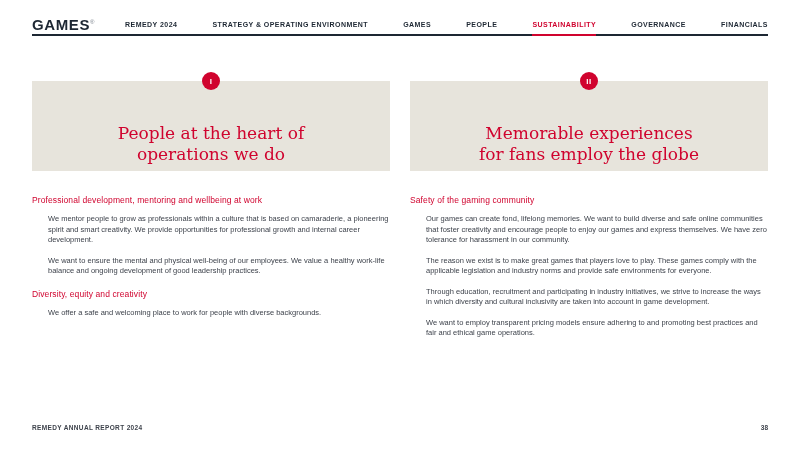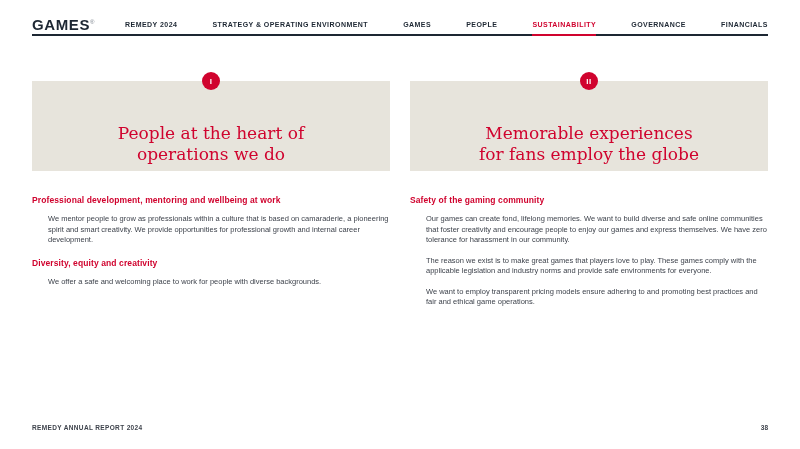--- a/index.html
+++ b/index.html
@@ -94,21 +94,21 @@
     font-size: 17px;
     line-height: 21px;
     color: #d0032e;
     font-weight: normal;
     margin-top: 36px;
   }
   .sections { margin-top: 24px; }
   .section-heading {
     color: #d0032e;
     font-size: 8.5px;
-    font-weight: bold;
+    font-weight: normal;
     letter-spacing: 0.1px;
     margin: 12px 0 9px 0;
   }
   .para {
     color: #3e434c;
     font-size: 7.5px;
     line-height: 10.5px;
     margin: 0 0 10px 16px;
     max-width: 352px;
   }
@@ -159,37 +159,39 @@
       <div class="hero">
         <div class="badge">I</div>
         <div class="hero-title">
           <div>People at the heart of</div>
           <div>operations we do</div>
         </div>
       </div>
       <div class="sections">
         <div class="section-heading">Professional development, mentoring and wellbeing at work</div>
         <p class="para">We mentor people to grow as professionals within a culture that is based on camaraderie, a pioneering spirit and smart creativity. We provide opportunities for professional growth and internal career development.</p>
+        <p class="para">We want to ensure the mental and physical well-being of our employees. We value a healthy work-life balance and ongoing development of good leadership practices.</p>
         <div class="section-heading">Diversity, equity and creativity</div>
         <p class="para">We offer a safe and welcoming place to work for people with diverse backgrounds.</p>
       </div>
     </div>
 
     <div class="column">
       <div class="hero">
         <div class="badge">II</div>
         <div class="hero-title">
           <div>Memorable experiences</div>
           <div>for fans employ the globe</div>
         </div>
       </div>
       <div class="sections">
         <div class="section-heading">Safety of the gaming community</div>
         <p class="para">Our games can create fond, lifelong memories. We want to build diverse and safe online communities that foster creativity and encourage people to enjoy our games and express themselves. We have zero tolerance for harassment in our community.</p>
         <p class="para">The reason we exist is to make great games that players love to play. These games comply with the applicable legislation and industry norms and provide safe environments for everyone.</p>
+        <p class="para">Through education, recruitment and participating in industry initiatives, we strive to increase the ways in which diversity and cultural inclusivity are taken into account in game development.</p>
         <p class="para">We want to employ transparent pricing models ensure adhering to and promoting best practices and fair and ethical game operations.</p>
       </div>
     </div>
 
   </div>
 
   <div class="footer">
     <span class="footer-left">REMEDY ANNUAL REPORT 2024</span>
     <span class="footer-page">38</span>
   </div>

